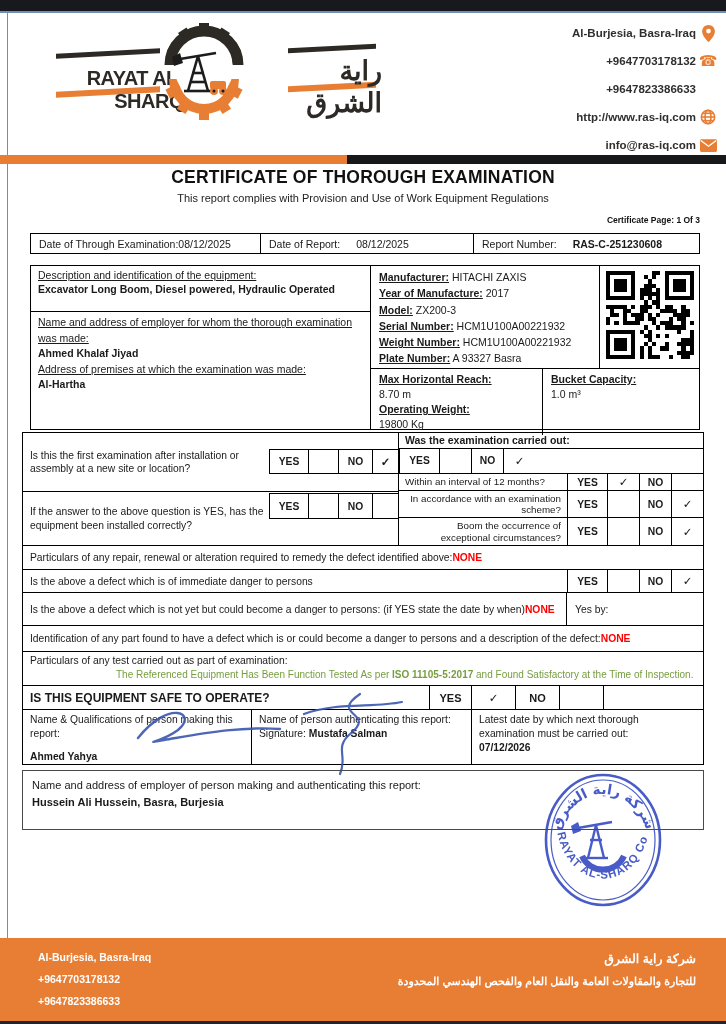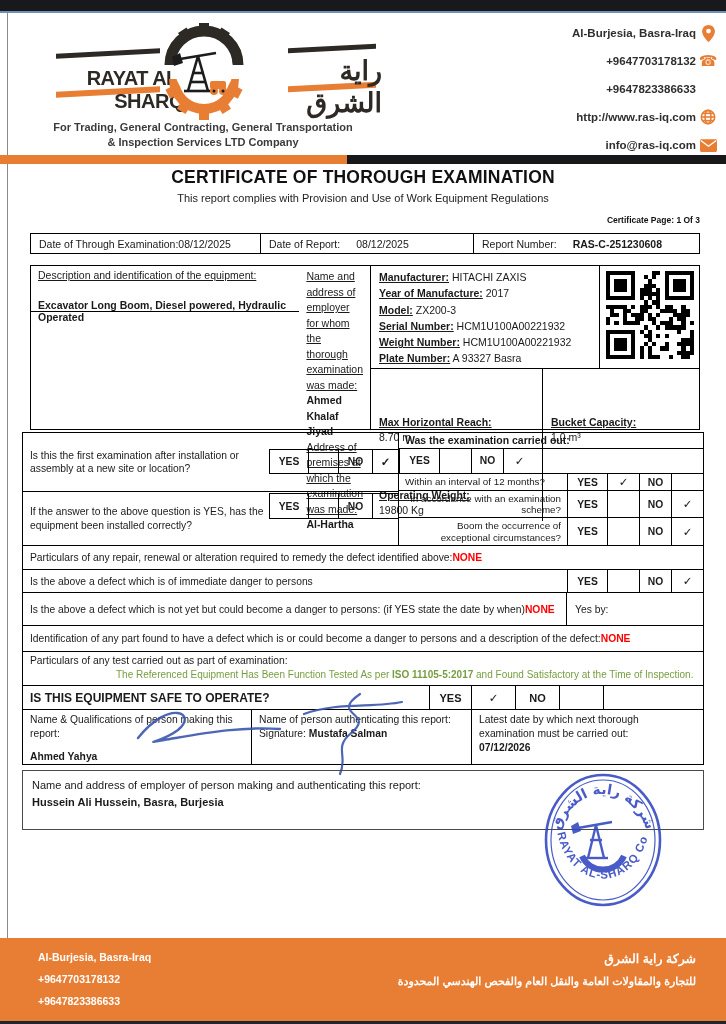--- a/index.html
+++ b/index.html
@@ -37,32 +37,32 @@
 
   
   .meta{position:absolute;left:30px;top:233px;width:670px;height:21px;border:1.5px solid #000;box-sizing:border-box;display:flex;font-size:10.5px;}
   .meta-cell{display:flex;align-items:center;padding-left:8px;box-sizing:border-box;white-space:nowrap;}
   .meta-cell+ .meta-cell{border-left:1px solid #000;gap:16px;}
   .m1{width:229px;}.m2{width:213px;}.m3{flex:1;}
   .bold{font-weight:bold;}
 
   
   .equip{position:absolute;left:30px;top:265px;width:670px;height:165px;border:1.5px solid #000;box-sizing:border-box;display:flex;font-size:10.5px;}
-  .equip-left{width:340px;border-right:1px solid #000;box-sizing:border-box;display:flex;flex-direction:row;}
+  .equip-left{width:340px;border-right:1px solid #000;box-sizing:border-box;display:flex;flex-direction:column;}
   .equip-desc{height:46px;border-bottom:1px solid #000;box-sizing:border-box;padding:3px 7px;}
   .equip-emp{flex:1;padding:3px 7px;line-height:15.5px;}
   .equip-right{flex:1;display:flex;flex-direction:column;}
   .equip-right-top{height:103px;border-bottom:1px solid #000;box-sizing:border-box;display:flex;}
   .equip-info{flex:1;padding:3px 8px;line-height:16.3px;white-space:nowrap;}
   .equip-qr{width:100px;border-left:1px solid #000;box-sizing:border-box;display:flex;justify-content:center;padding-top:5px;}
   .equip-right-bottom{flex:1;display:flex;}
   .equip-reach{width:172px;border-right:1px solid #000;box-sizing:border-box;padding:3px 8px;line-height:15px;}
   .equip-bucket{flex:1;padding:3px 8px;line-height:15px;}
   .ul{text-decoration:underline;}
-  .lblb{font-weight:bold;text-decoration:underline;margin-top:43px;}
+  .lblb{font-weight:bold;text-decoration:underline;}
 
   
   .bigtable{position:absolute;left:22px;top:432px;width:682px;border:1.5px solid #000;box-sizing:border-box;font-size:10.3px;}
   .exam{display:flex;height:113px;border-bottom:1px solid #000;box-sizing:border-box;}
   .exam-left{width:376px;border-right:1px solid #000;box-sizing:border-box;display:flex;flex-direction:column;}
   .exam-qblock{position:relative;display:flex;box-sizing:border-box;}
   .exam-q1{height:59px;border-bottom:1px solid #000;}
   .exam-q2{height:53px;}
   .exam-qtext{width:248px;padding:2px 7px;display:flex;align-items:center;line-height:13.5px;box-sizing:border-box;}
   .yn-group{position:absolute;right:0;display:flex;border:1px solid #000;border-right:none;box-sizing:border-box;}
@@ -165,24 +165,20 @@
         </g>
         <path d="M 22,30 L 14,34 L 16,43 L 25,40 Z" fill="#1c1c1c"></path>
         <rect x="52" y="58" width="16" height="8" rx="2" fill="#e87e33"></rect>
         <circle cx="56" cy="68" r="4" fill="#e87e33"></circle>
           <circle cx="65" cy="68" r="4" fill="#e87e33"></circle>
         <circle cx="56" cy="68" r="1.5" fill="#1c1c1c"></circle>
           <circle cx="65" cy="68" r="1.5" fill="#1c1c1c"></circle>
       </svg>
     </div>
 
-    <div class="tagline">
-      <div>For Trading, General Contracting, General Transportation</div>
-      <div>&amp; Inspection Services LTD Company</div>
-    </div>
 
     <div class="contact">
       <div class="contact-row">
         <span class="contact-text">Al-Burjesia, Basra-Iraq</span>
         <span class="contact-icon">
           <svg width="13" height="17" viewBox="0 0 24 32">
               <path d="M12 0C5.4 0 0 5.4 0 12c0 9 12 20 12 20s12-11 12-20C24 5.4 18.6 0 12 0z" fill="#e87e33"></path>
               <circle cx="12" cy="11.5" r="4.5" fill="#fff"></circle>
             </svg>
         </span>
@@ -240,21 +236,21 @@
     <div class="meta-cell m3">
         <span>Report Number: </span>
         <span class="bold">RAS-C-251230608</span>
       </div>
   </div>
 
   <div class="equip">
     <div class="equip-left">
       <div class="equip-desc">
         <div class="ul">Description and identification of the equipment:</div>
-        <div class="bold" style="margin-top:18px;">Excavator Long Boom, Diesel powered, Hydraulic Operated</div>
+        <div class="bold" style="margin-top:2px;">Excavator Long Boom, Diesel powered, Hydraulic Operated</div>
       </div>
       <div class="equip-emp">
         <div class="ul">Name and address of employer for whom the thorough examination was made:</div>
         <div class="bold">Ahmed Khalaf Jiyad</div>
         <div class="ul">Address of premises at which the examination was made:</div>
         <div class="bold">Al-Hartha</div>
       </div>
     </div>
     <div class="equip-right">
       <div class="equip-right-top">

